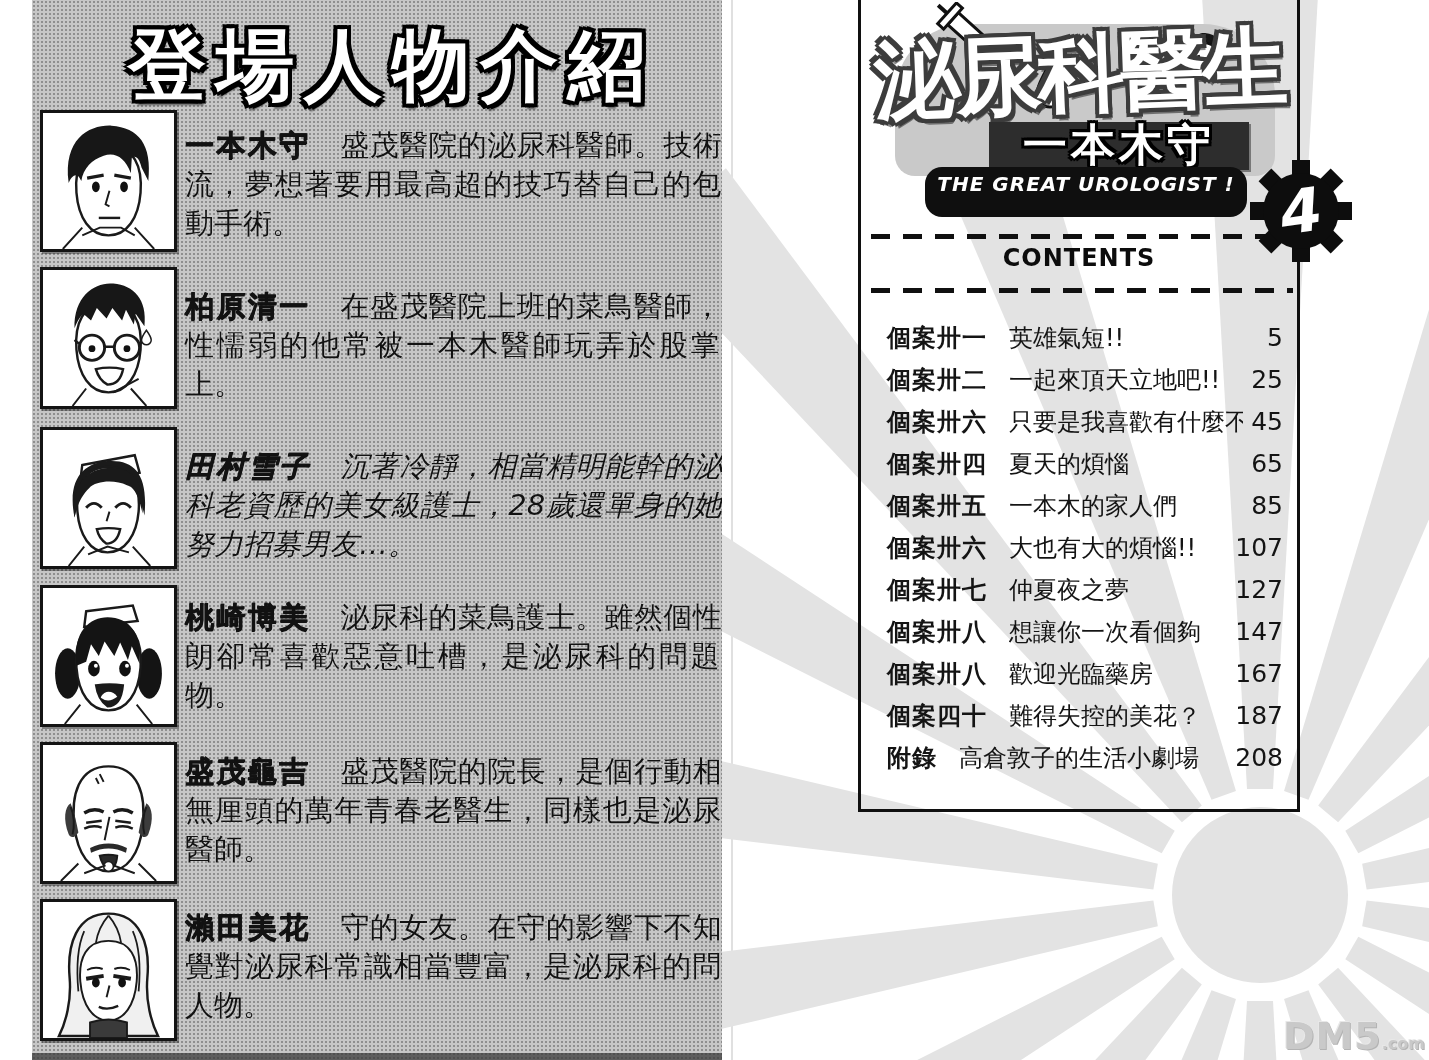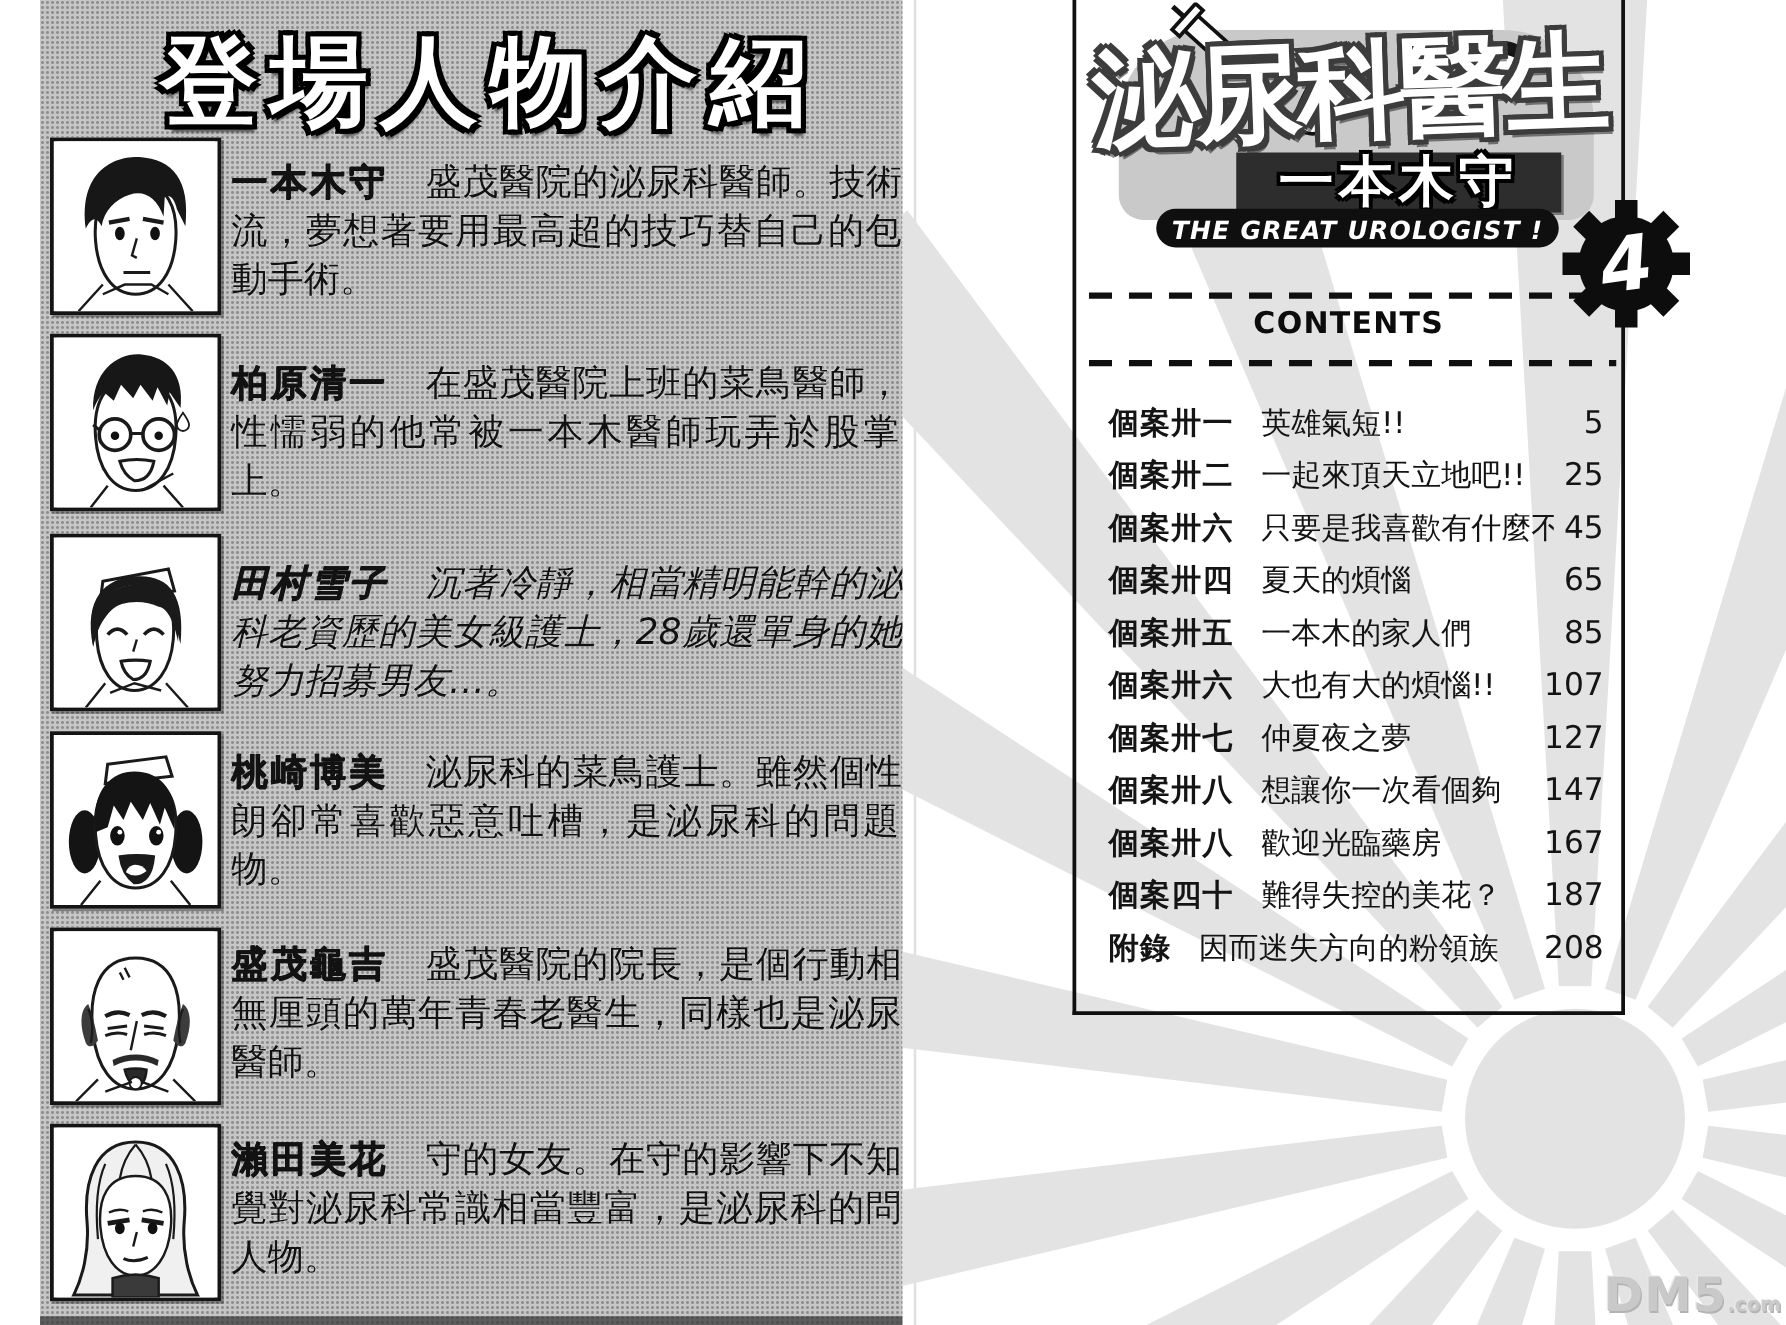--- a/index.html
+++ b/index.html
@@ -47,21 +47,21 @@
     font-size:86px; line-height:1.1; font-weight:900; letter-spacing:-4px; color:#fff;
     transform:rotate(-2deg); white-space:nowrap;
     text-shadow:-4px -4px 0 #3c3c3c, 4px -4px 0 #3c3c3c, -4px 4px 0 #3c3c3c, 4px 4px 0 #3c3c3c,
       -4px 0 0 #3c3c3c, 4px 0 0 #3c3c3c, 0 -4px 0 #3c3c3c, 0 4px 0 #3c3c3c, 3px 6px 0 rgba(0,0,0,.45); }
   .logo-subband { position:absolute; left:128px; top:122px; width:260px; height:48px;
     background:#2d2d2d; box-shadow:2px 2px 0 rgba(0,0,0,.4); }
   .logo-sub { position:absolute; left:0; top:-6px; width:260px; text-align:center;
     font-size:44px; font-weight:900; letter-spacing:4px; color:#fff; white-space:nowrap;
     text-shadow:-3px -3px 0 #000, 3px -3px 0 #000, -3px 3px 0 #000, 3px 3px 0 #000,
       -3px 0 0 #000, 3px 0 0 #000, 0 -3px 0 #000, 0 3px 0 #000; }
-  .logo-banner { position:absolute; left:64px; top:167px; width:322px; height:31px;
+  .logo-banner { position:absolute; left:64px; top:167px; width:322px; height:50px;
     background:#0f0f0f; border-radius:17px; color:#fff; font-weight:900; font-style:italic;
     font-size:20px; line-height:34px; text-align:center; letter-spacing:1px; white-space:nowrap; }
   .logo-syringe { position:absolute; left:40px; top:2px; width:96px; height:96px; }
   .logo-drop { position:absolute; left:172px; top:62px; width:34px; height:48px; }
   .logo-face { position:absolute; left:318px; top:30px; width:50px; height:54px; }
 
   
   .dash-rule { position:absolute; left:10px; width:422px; height:5px;
     background:repeating-linear-gradient(90deg, #101010 0 19px, rgba(0,0,0,0) 19px 32px); }
   .dash-top { top:234px; } .dash-bottom { top:288px; }
@@ -344,21 +344,21 @@
           <span class="toc-title">歡迎光臨藥房</span>
           <span class="toc-page">167</span>
         </div>
         <div class="toc-row">
           <span class="toc-chapter">個案四十</span>
           <span class="toc-title">難得失控的美花？</span>
           <span class="toc-page">187</span>
         </div>
         <div class="toc-row">
           <span class="toc-chapter">附錄</span>
-          <span class="toc-title">因而迷失方向的粉領族</span>
+          <span class="toc-title">高倉敦子的生活小劇場</span>
           <span class="toc-page">208</span>
         </div>
       </div>
     </div>
 
     <svg class="gear-badge" viewBox="0 0 104 104">
       <g transform="translate(52,52)">
         <g fill="#0d0d0d">
           <g transform="rotate(0)">
               <rect x="-9" y="-51" width="18" height="18"></rect>

